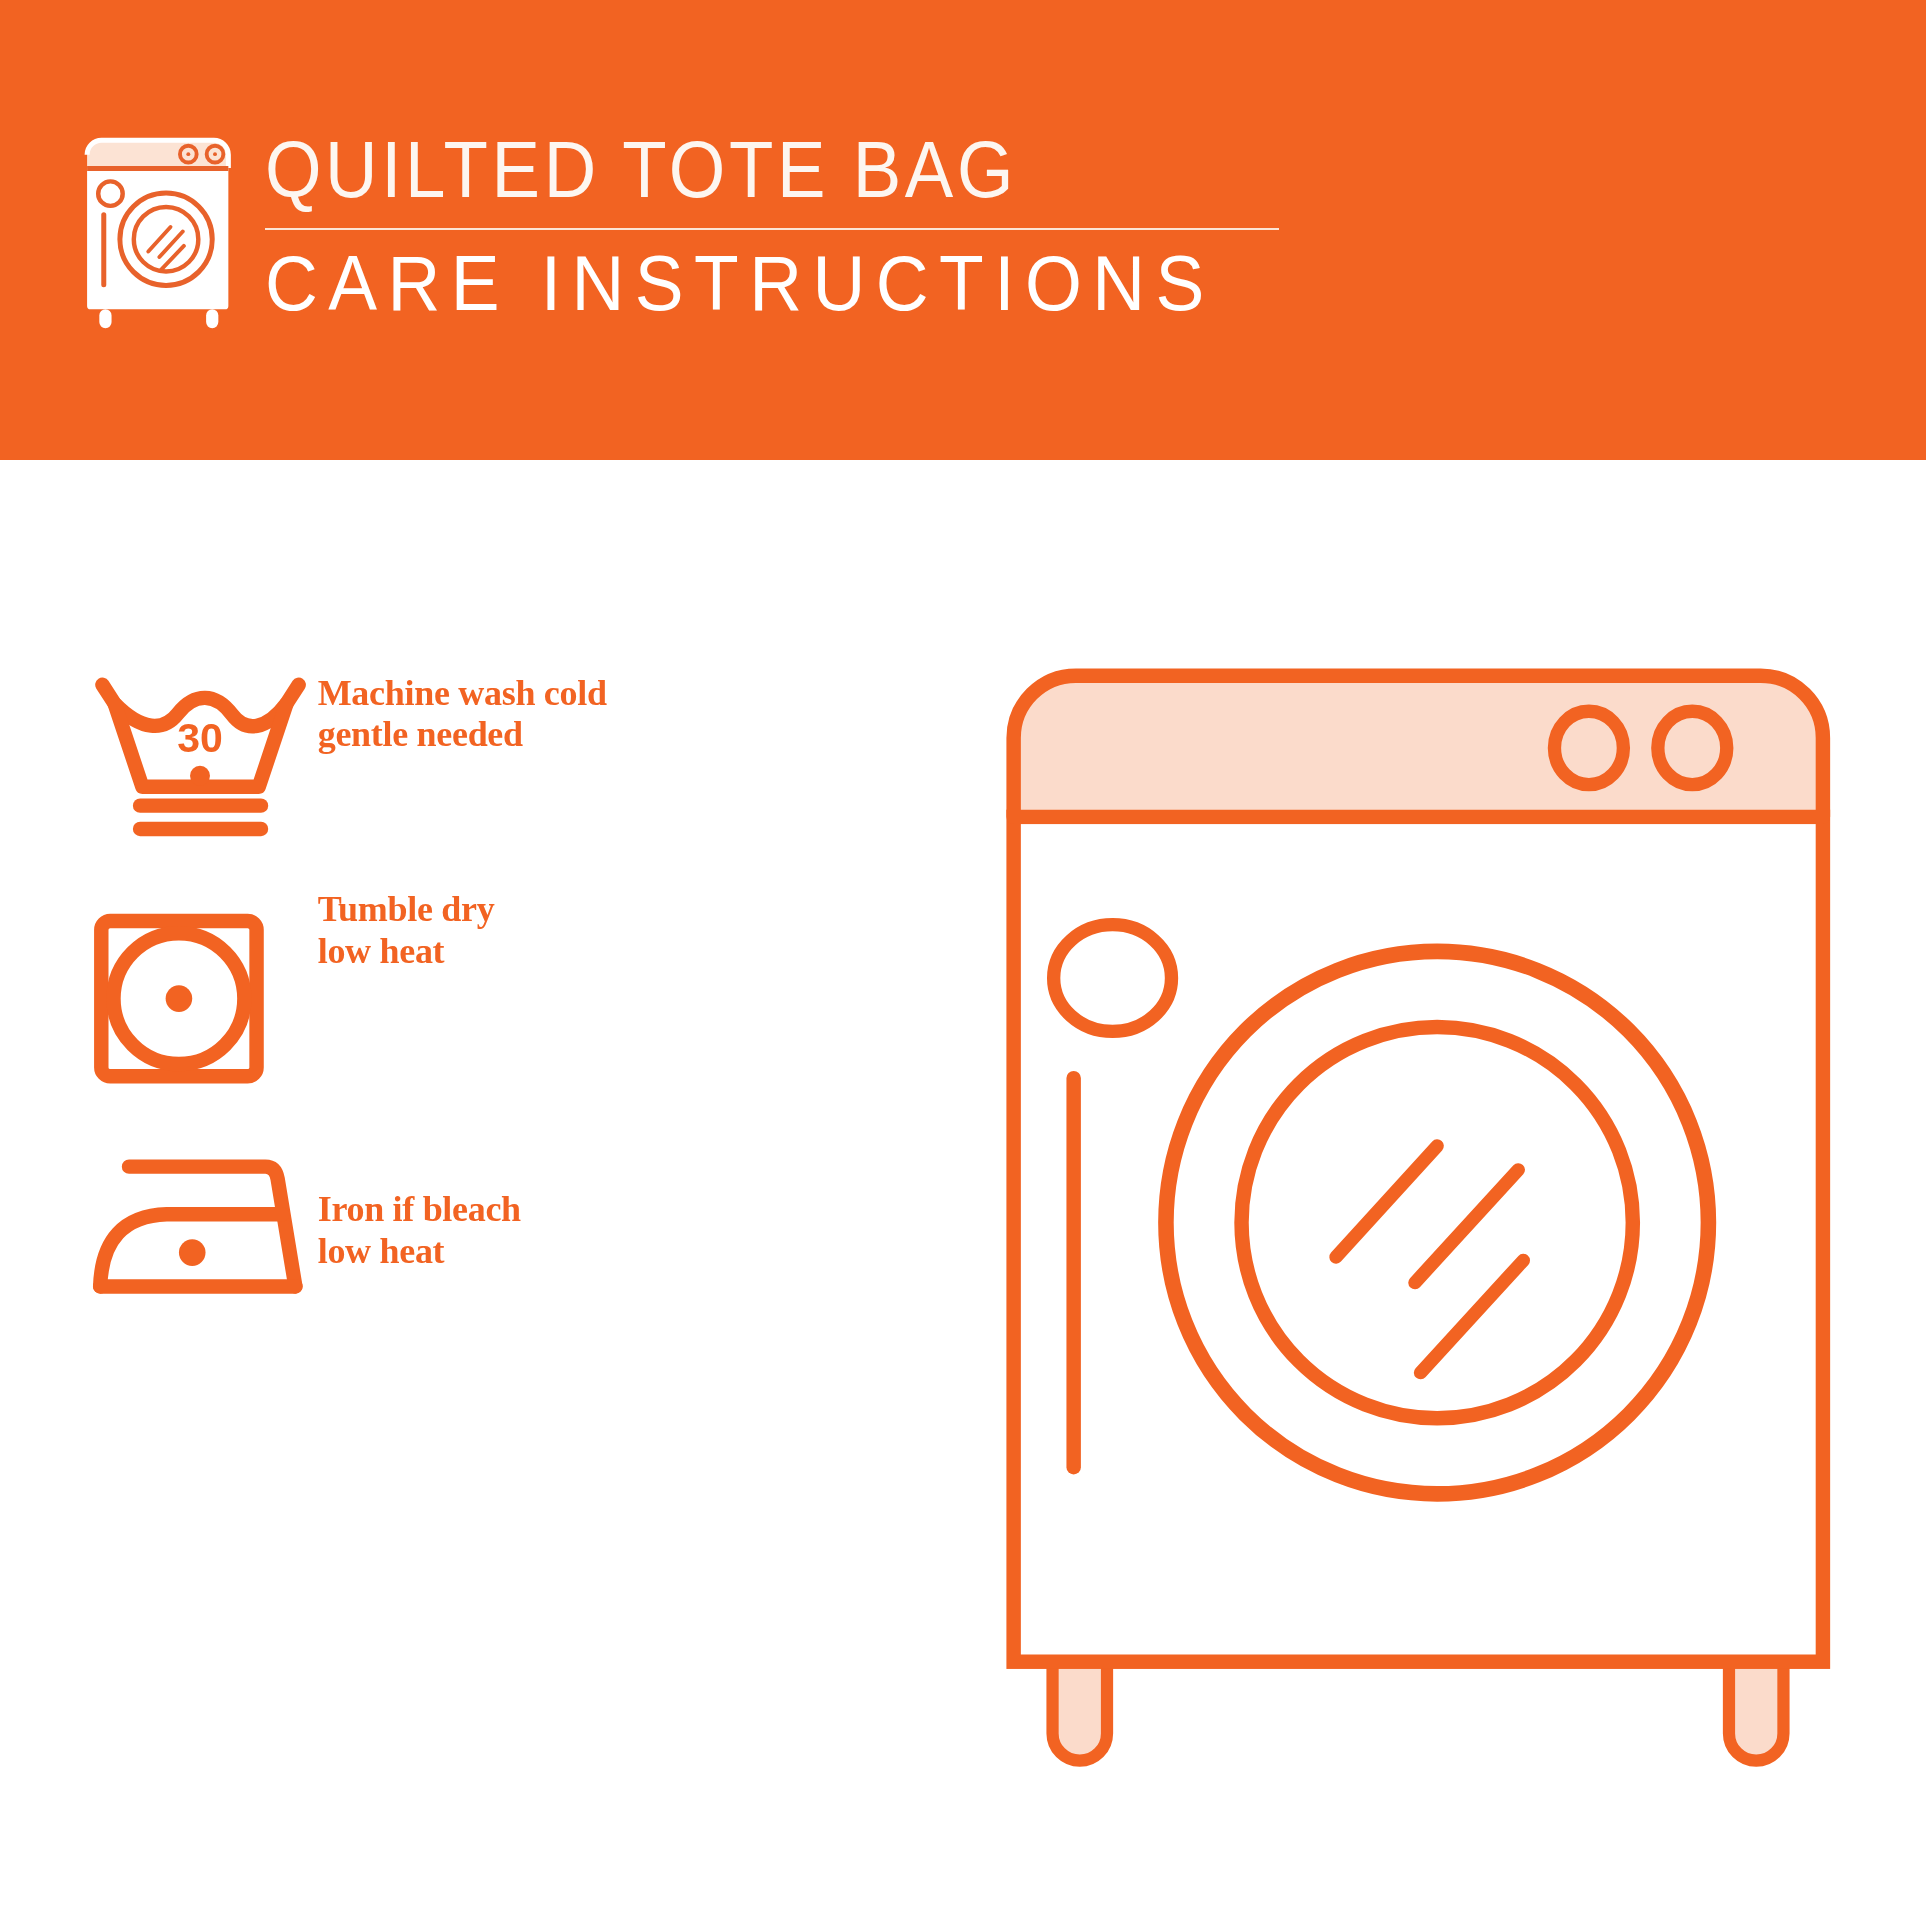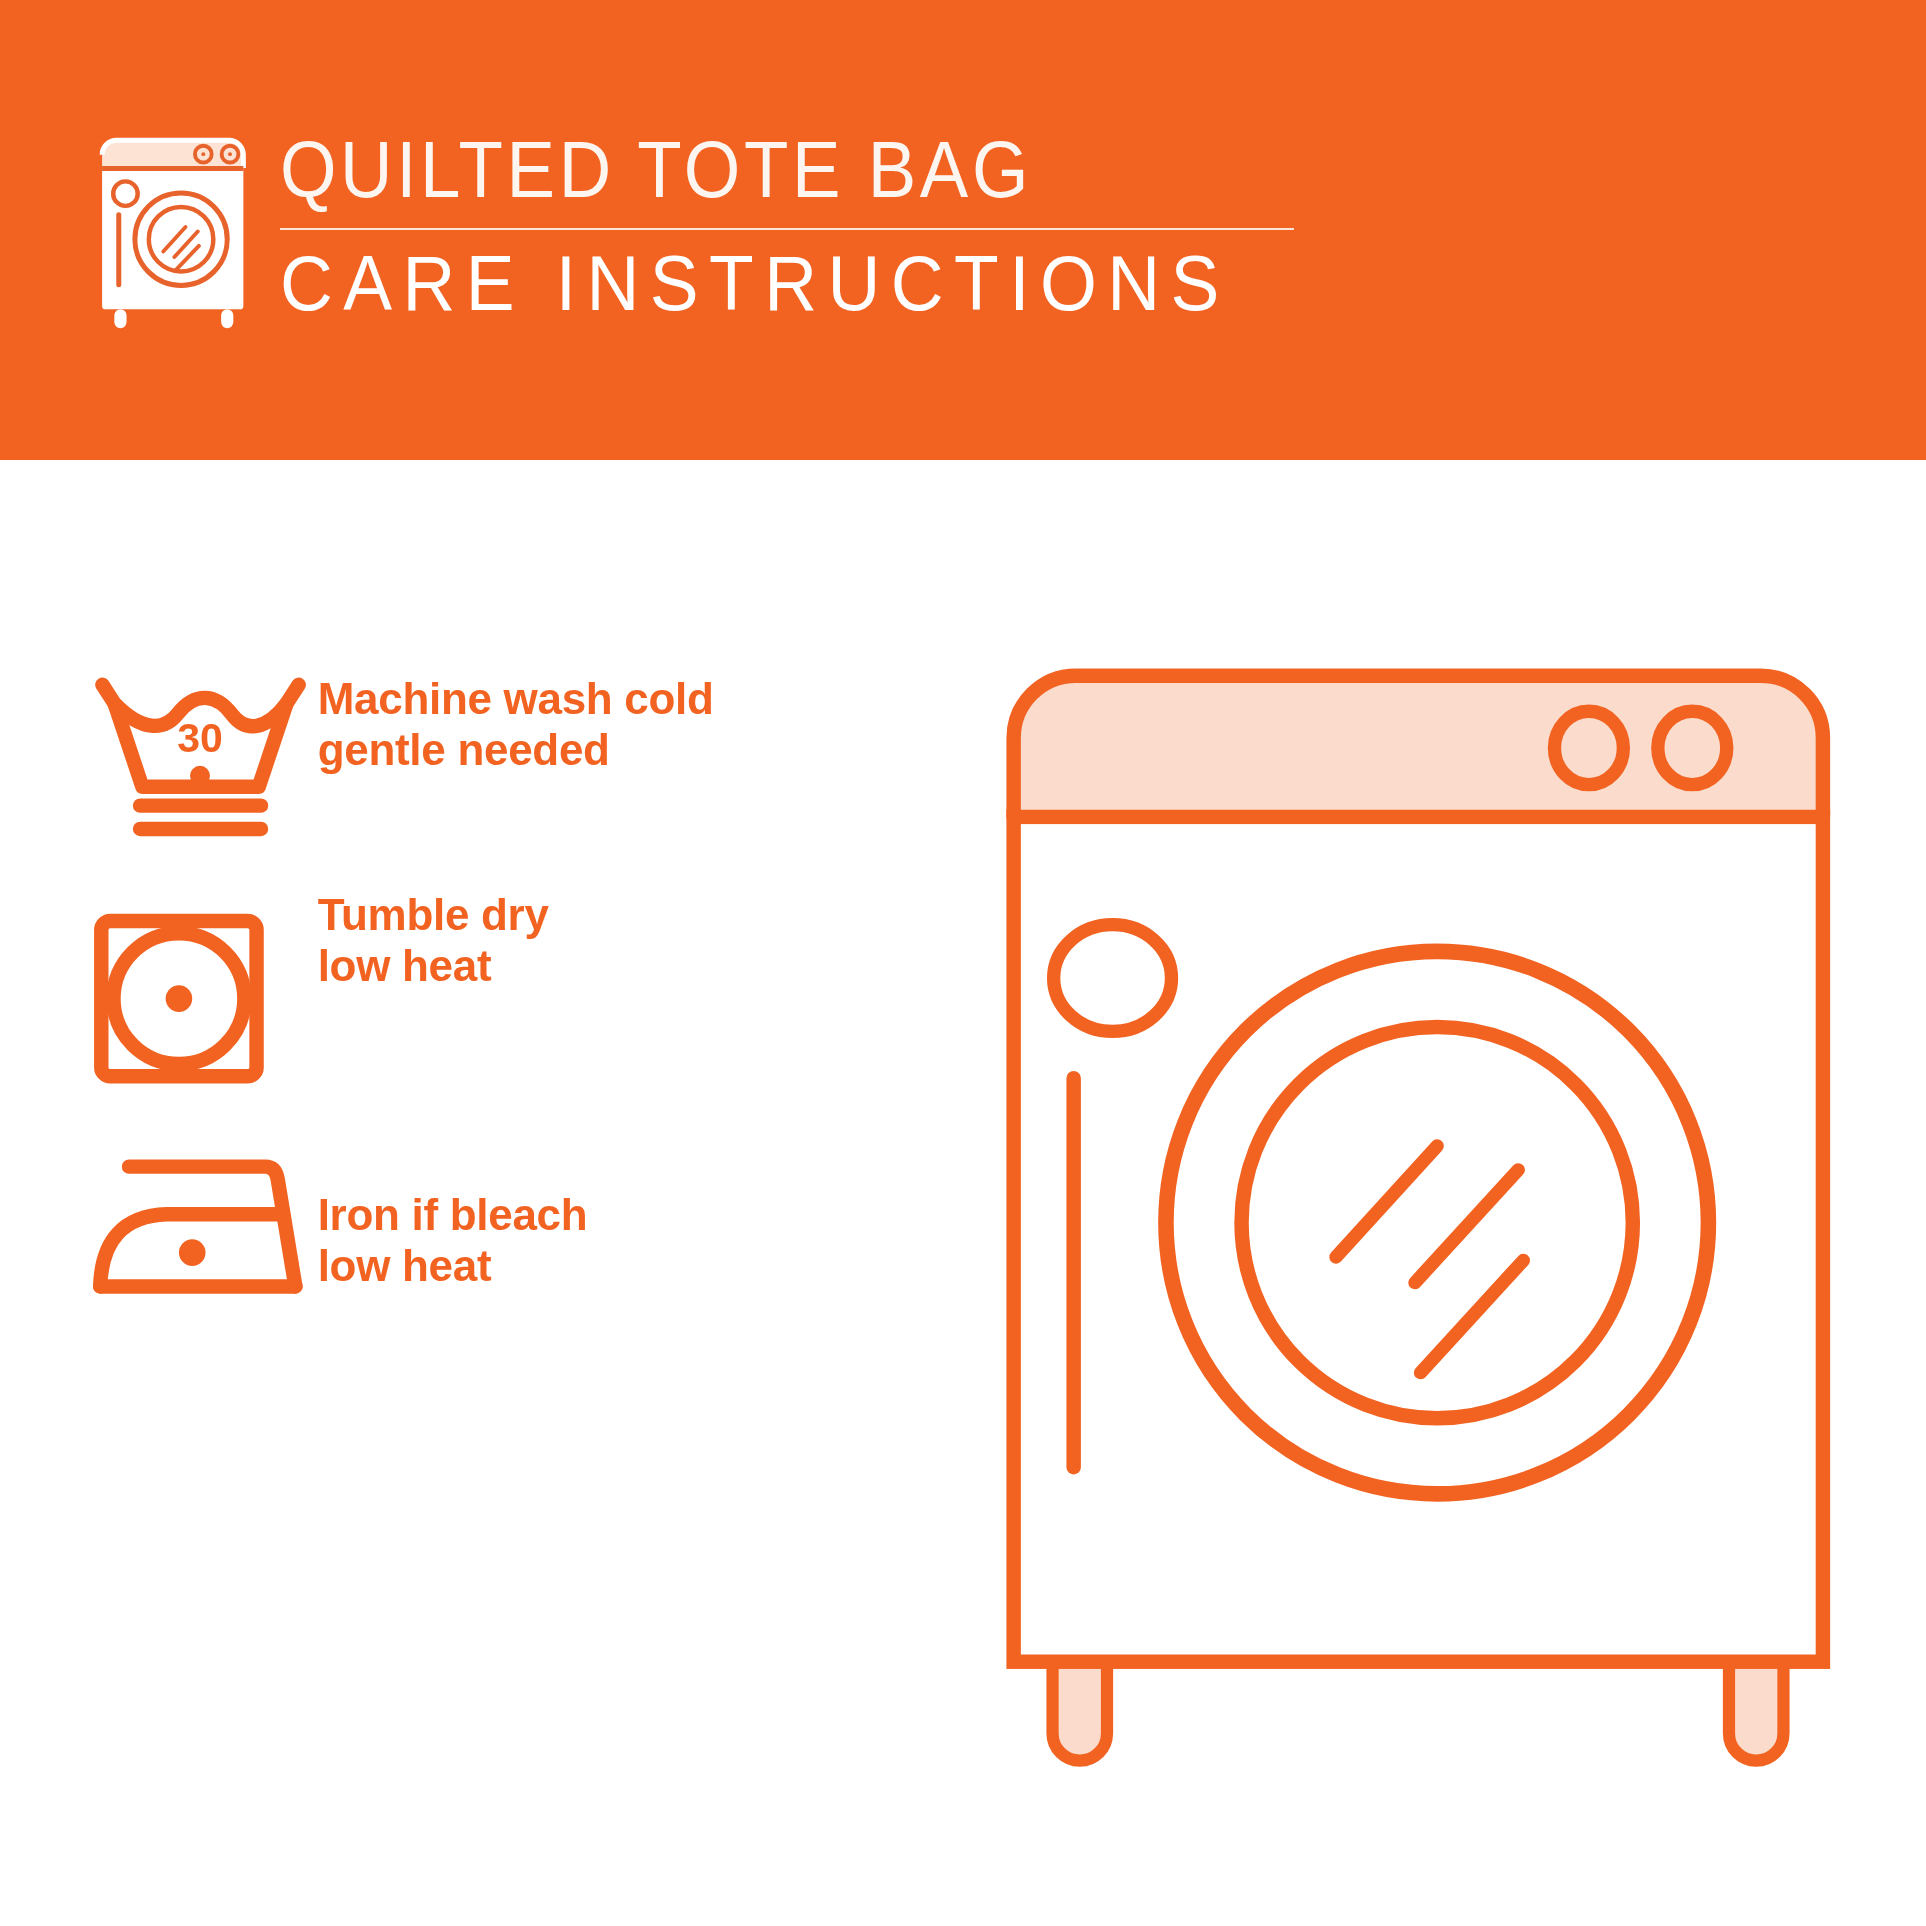--- a/index.html
+++ b/index.html
@@ -11,21 +11,21 @@
     position:relative;
   }
   .page{position:relative;width:1926px;height:1926px;background:#fff;}
 
   
   .header{
     position:absolute;left:0;top:0;width:1926px;height:460px;
     background:var(--accent);
   }
   .header-inner{
-    position:absolute;left:92px;top:128px;
+    position:absolute;left:77px;top:128px;
     display:flex;align-items:flex-start;
   }
   .header-icon{width:167px;height:203px;flex:0 0 auto;margin-right:21px;}
   .header-titles{position:relative;padding-top:2.2px;}
   .title-main{
     color:#fdf6f0;
     font-size:79px;
     line-height:1.0;
     letter-spacing:3.9px;
     font-weight:400;
@@ -55,25 +55,26 @@
   .care-row{
     position:relative;height:233px;
     display:flex;align-items:flex-start;
   }
   .care-symbol{
     width:222px;flex:0 0 222px;
     display:flex;align-items:flex-start;justify-content:flex-end;
   }
   .care-text{
     color:var(--accent);
-    font-size:44px;
+    font-size:36px;
     line-height:1.16;
     font-weight:700;
     letter-spacing:-0.3px;
     padding-left:6.7px;
+    font-family:Liberation Serif, serif;
   }
   .r1 .care-text{margin-top:16.7px;}
   .r2 .care-text{margin-top:67px;}
   .r3 .care-text{}
   .r4 .care-text{margin-top:67px;}
 
   .r1 .care-symbol{padding-top:11px;}
   .r2 .care-symbol{padding-top:14.5px;}
   .r3 .care-symbol{padding-top:22px;}
   .r4 .care-symbol{padding-top:28px;}

